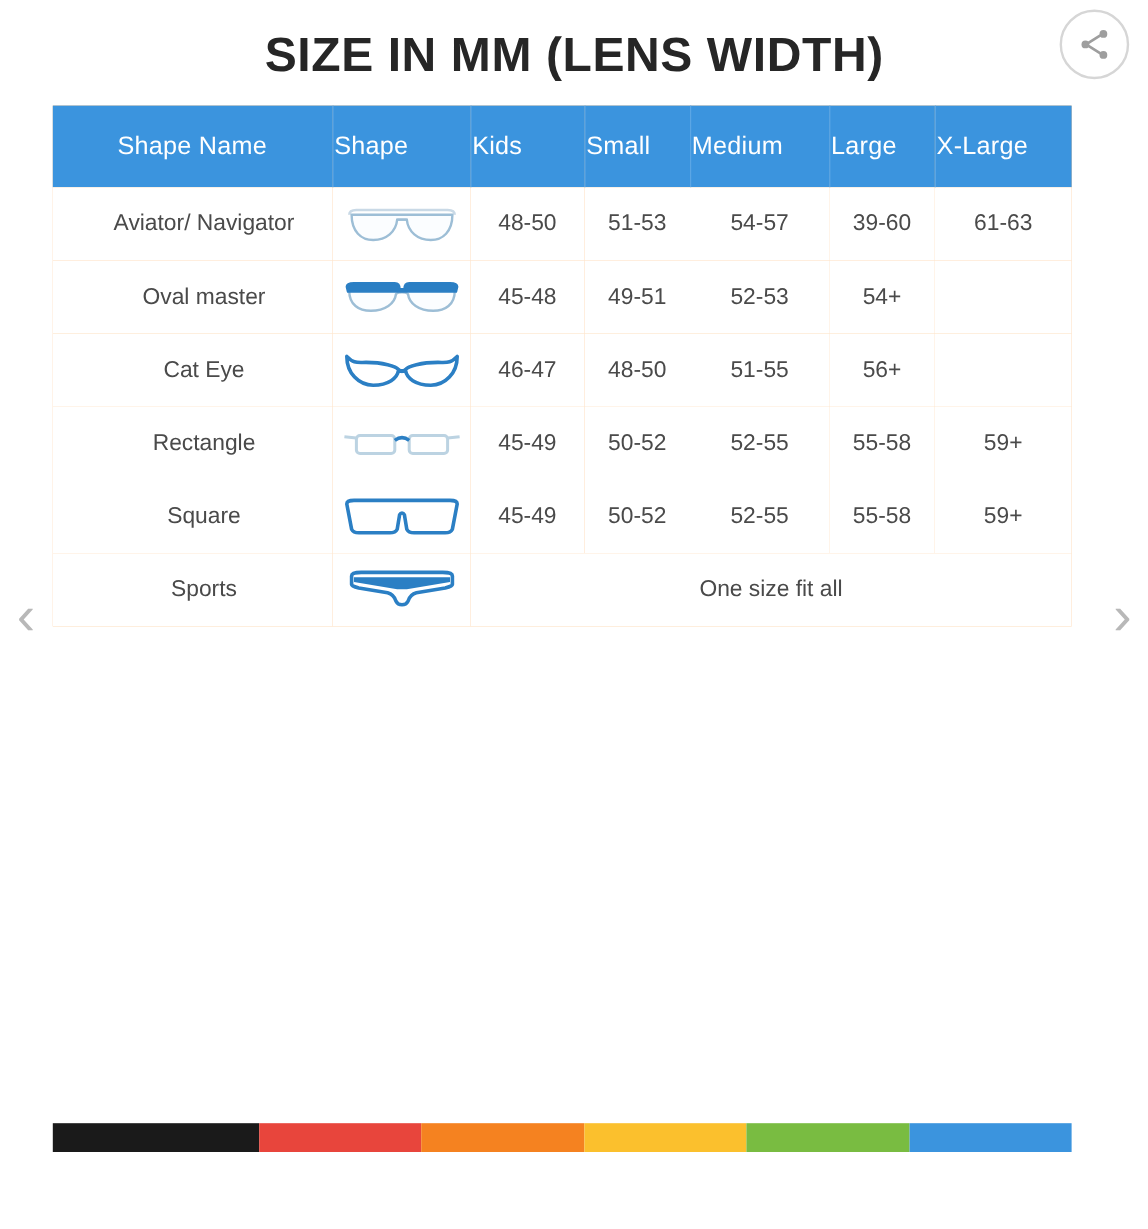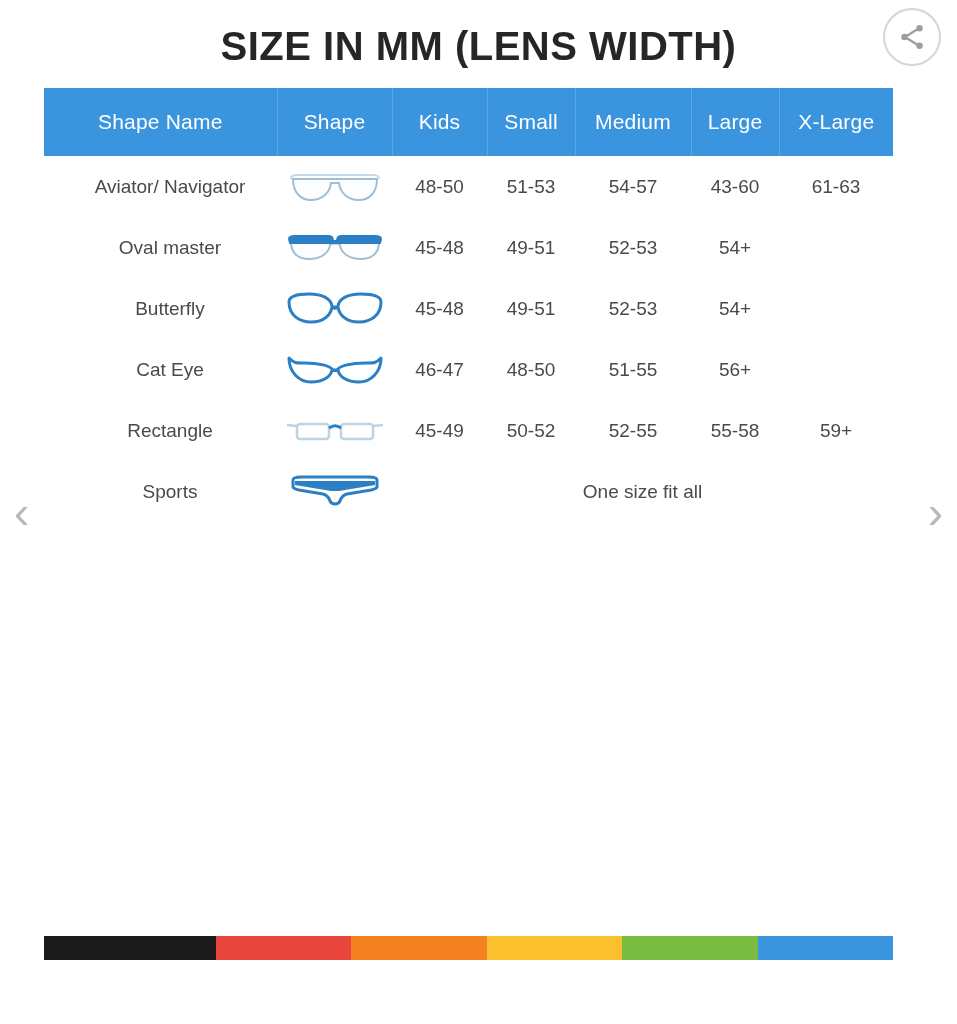--- a/index.html
+++ b/index.html
@@ -66,21 +66,21 @@
     width: 849px;
     border-collapse: collapse;
     table-layout: fixed;
   }
   table.size-table thead th {
     background: #3b94de;
     color: #ffffff;
     font-weight: normal;
     font-size: 21px;
     height: 68px;
-    text-align: center;
+    text-align: left;
     border-right: 1px solid #5ba6e5;
     letter-spacing: 0.2px;
   }
   table.size-table thead th:last-child { border-right: none; }
   table.size-table thead th.col-name { text-align: center; }
 
   table.size-table tbody td {
     height: 61px;
     font-size: 19px;
     color: #4a4a4a;
@@ -171,21 +171,21 @@
               <svg width="100" height="40" viewBox="0 0 100 40">
                 <path d="M6 12 C6 9 8 8 12 8 L88 8 C92 8 94 9 94 12" fill="none" stroke="#c9d9e6" stroke-width="2"></path>
                 <path d="M8 12 C8 26 16 33 26 33 C37 33 45 26 46 16 L54 16 C55 26 63 33 74 33 C84 33 92 26 92 12 Z" fill="#fbfdff" stroke="#9dbed6" stroke-width="2"></path>
                 <line x1="46" y1="16" x2="54" y2="16" stroke="#9dbed6" stroke-width="2"></line>
               </svg>
             </div>
           </td>
           <td class="size-cell">48-50</td>
           <td class="size-cell">51-53</td>
           <td class="size-cell">54-57</td>
-          <td class="size-cell">43-60</td>
+          <td class="size-cell">39-60</td>
           <td class="size-cell">61-63</td>
         </tr>
 
 
         <tr>
           <td class="col-name">Oval master</td>
           <td class="col-shape">
             <div class="shape-wrap">
               <svg width="100" height="40" viewBox="0 0 100 40">
                 <path d="M6 14 C6 26 14 31 24 31 C36 31 44 25 45 17 C47 15 53 15 55 17 C56 25 64 31 76 31 C86 31 94 26 94 14 Z" fill="#fbfdff" stroke="#9dbed6" stroke-width="2"></path>
@@ -193,35 +193,20 @@
               </svg>
             </div>
           </td>
           <td class="size-cell">45-48</td>
           <td class="size-cell">49-51</td>
           <td class="size-cell">52-53</td>
           <td class="size-cell">54+</td>
           <td class="size-cell"></td>
         </tr>
 
-        <tr>
-          <td class="col-name">Butterfly</td>
-          <td class="col-shape">
-            <div class="shape-wrap">
-              <svg width="100" height="40" viewBox="0 0 100 40">
-                <path d="M4 13 C4 7 12 5 24 5 C38 5 46 10 47 17 C48 20 52 20 53 17 C54 10 62 5 76 5 C88 5 96 7 96 13 C96 26 86 33 74 33 C60 33 54 25 53 18 L47 18 C46 25 40 33 26 33 C14 33 4 26 4 13 Z" fill="#ffffff" stroke="#2b7fc4" stroke-width="3"></path>
-              </svg>
-            </div>
-          </td>
-          <td class="size-cell">45-48</td>
-          <td class="size-cell">49-51</td>
-          <td class="size-cell">52-53</td>
-          <td class="size-cell">54+</td>
-          <td class="size-cell"></td>
-        </tr>
 
         <tr>
           <td class="col-name">Cat Eye</td>
           <td class="col-shape">
             <div class="shape-wrap">
               <svg width="100" height="40" viewBox="0 0 100 40">
                 <path d="M4 8 C10 14 12 13 20 13 C34 13 45 16 47 19 C49 21 51 21 53 19 C55 16 66 13 80 13 C88 13 90 14 96 8 C96 22 86 32 74 32 C61 32 54 26 53 20 L47 20 C46 26 39 32 26 32 C14 32 4 22 4 8 Z" fill="#ffffff" stroke="#2b7fc4" stroke-width="3" stroke-linejoin="round"></path>
               </svg>
             </div>
           </td>
@@ -248,20 +233,35 @@
               </svg>
             </div>
           </td>
           <td class="size-cell">45-49</td>
           <td class="size-cell">50-52</td>
           <td class="size-cell">52-55</td>
           <td class="size-cell">55-58</td>
           <td class="size-cell">59+</td>
         </tr>
 
+        <tr>
+          <td class="col-name">Square</td>
+          <td class="col-shape">
+            <div class="shape-wrap">
+              <svg width="100" height="40" viewBox="0 0 100 40">
+                <path d="M4 9 C4 7 6 6 10 6 L90 6 C94 6 96 7 96 9 L92 30 C91 32 89 33 86 33 L60 33 C57 33 55 32 54 30 L52 18 C51 16 49 16 48 18 L46 30 C45 32 43 33 40 33 L14 33 C11 33 9 32 8 30 Z" fill="#ffffff" stroke="#2b7fc4" stroke-width="3" stroke-linejoin="round"></path>
+              </svg>
+            </div>
+          </td>
+          <td class="size-cell">45-49</td>
+          <td class="size-cell">50-52</td>
+          <td class="size-cell">52-55</td>
+          <td class="size-cell">55-58</td>
+          <td class="size-cell">59+</td>
+        </tr>
 
 
         <tr>
           <td class="col-name">Sports</td>
           <td class="col-shape">
             <div class="shape-wrap">
               <svg width="100" height="40" viewBox="0 0 100 40">
                 <path d="M8 8 C8 6 10 5 16 5 L84 5 C90 5 92 6 92 8 L92 15 C92 16 90 17 86 18 L62 22 C58 23 56 26 55 29 C54 31 52 32 50 32 C48 32 46 31 45 29 C44 26 42 23 38 22 L14 18 C10 17 8 16 8 15 Z" fill="#ffffff" stroke="#2b7fc4" stroke-width="3" stroke-linejoin="round"></path>
                 <path d="M10 9 L90 9 L90 13 L54 19 L46 19 L10 13 Z" fill="#2b7fc4"></path>
               </svg>

